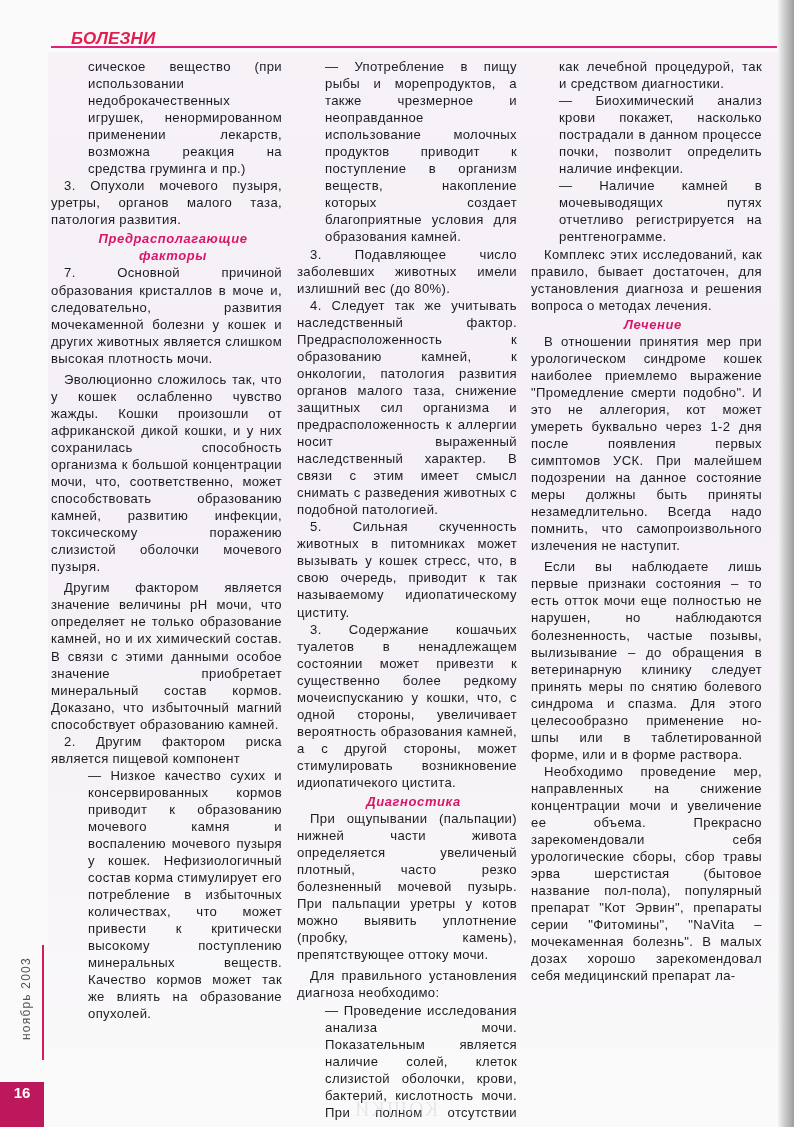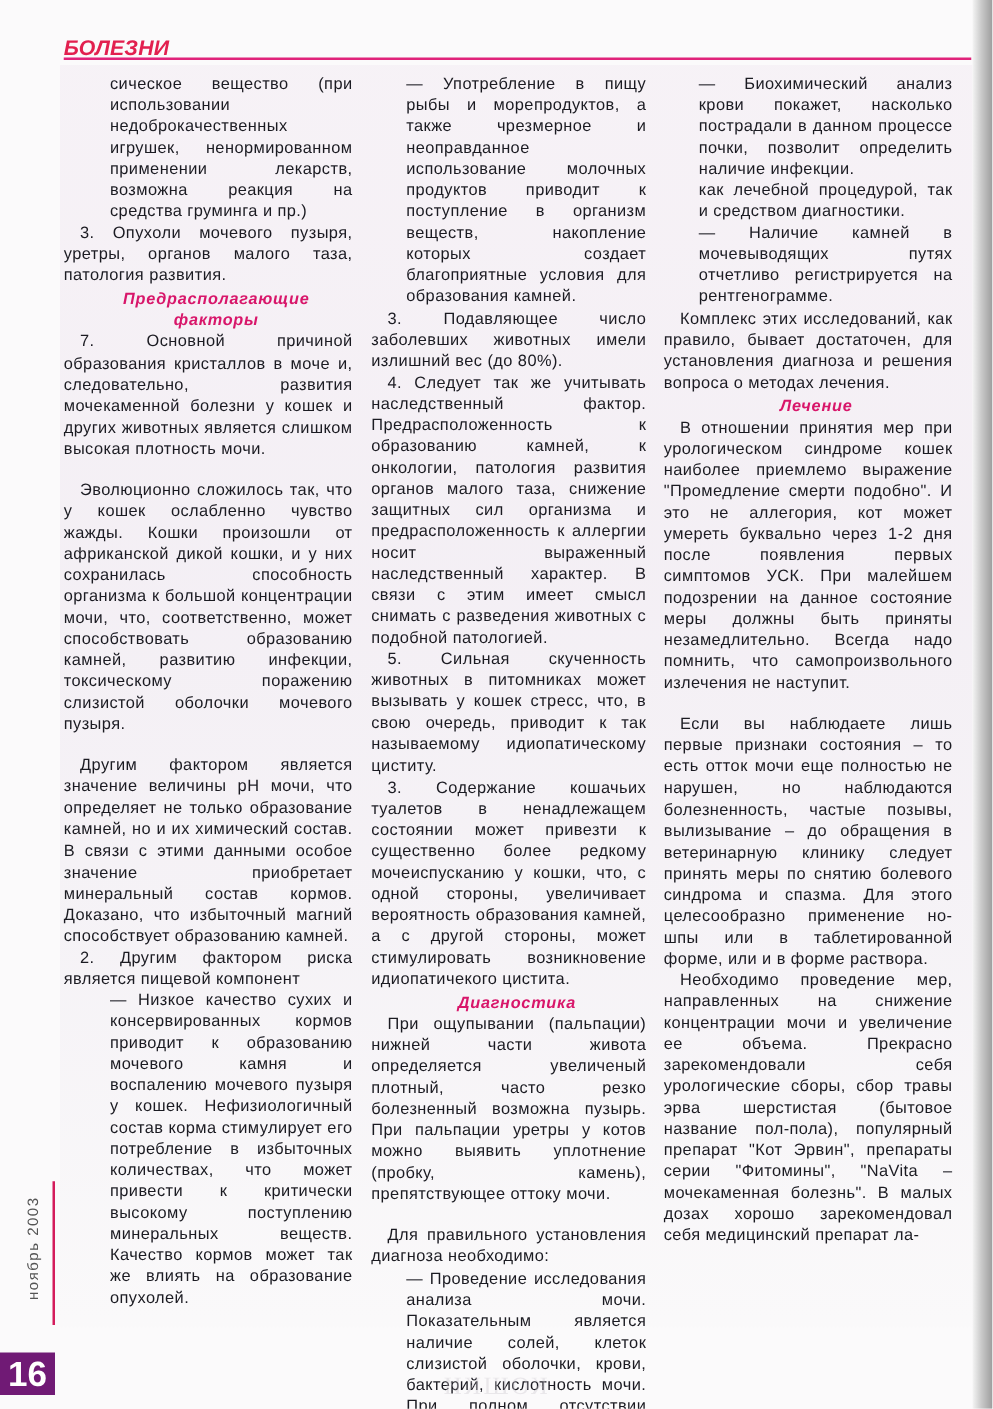--- a/index.html
+++ b/index.html
@@ -17,32 +17,32 @@
   }
   .gutter {
     position: absolute; right: 0; top: 0; width: 16px; height: 1127px;
     background: linear-gradient(90deg, #f4f4f4 0%, #c9c9c9 45%, #9d9d9d 100%);
   }
   .header {
     position: absolute; left: 51px; top: 30px; width: 726px; height: 16px;
     border-bottom: 2px solid #e0237a;
   }
   .header .title {
-    position: absolute; left: 0; top: -1px;
+    position: absolute; left: 20px; top: -1px;
     font-family: "Liberation Sans", sans-serif;
     font-weight: bold; font-style: italic; font-size: 17px; letter-spacing: 0.2px;
     color: #e2204f;
   }
   .col {
     position: absolute; top: 58px;
     font-size: 13.1px; line-height: 17.05px;
     text-align: justify; letter-spacing: 0.35px;
   }
   .col p { margin: 0; text-indent: 13px; }
-  .col p.sp { margin-top: 16px; }
+  .col p.sp { margin-top: 4px; }
   .col .indent { padding-left: 37px; }
   .col .indent p { text-indent: 0; }
   .col h3 {
     margin: 2px 0 0 13px; font-size: 13px; line-height: 17px;
     font-style: italic; font-weight: bold; color: #d8166a; letter-spacing: 0.6px;
     text-align: center;
   }
   .c1 { left: 51px; width: 231px; }
   .c2 { left: 297px; width: 220px; }
   .c3 { left: 531px; width: 231px; }
@@ -51,23 +51,23 @@
     background: #d41c5c;
   }
   .side-date {
     position: absolute; left: 26px; top: 1000px;
     transform: rotate(-90deg); transform-origin: center;
     font-size: 12px; letter-spacing: 1.2px; color: #555;
     white-space: nowrap; width: 0; height: 0;
   }
   .side-date span { position: absolute; left: -40px; top: -7px; }
   .pagenum {
-    position: absolute; left: 0; top: 1082px; width: 44px; height: 34px;
-    background: #701a75;
-    color: #fff; font-weight: bold; font-size: 28px;
+    position: absolute; left: 0; top: 1082px; width: 44px; height: 45px;
+    background: #be185d;
+    color: #fff; font-weight: bold; font-size: 15px;
     display: flex; align-items: flex-start; justify-content: center; padding-top: 2px;
     box-sizing: border-box;
   }
   .showthrough {
     position: absolute; left: 353px; top: 1098px;
     font-family: "Liberation Serif", serif; font-size: 20px; letter-spacing: 2px;
     color: #c9c4cc; opacity: 0.35; transform: scaleX(-1);
   }
 </style>
 </head>
@@ -98,32 +98,32 @@
 
   <div class="col c2">
     <div class="indent" style="padding-left:28px">
       <p>— Употребление в пищу рыбы и морепродуктов, а также чрезмерное и неоправданное использование молочных продуктов приводит к поступление в организм веществ, накопление которых создает благоприятные условия для образования камней.</p>
     </div>
     <p>3. Подавляющее число заболевших животных имели излишний вес (до 80%).</p>
     <p>4. Следует так же учитывать наследственный фактор. Предрасположенность к образованию камней, к онкологии, патология развития органов малого таза, снижение защитных сил организма и предрасположенность к аллергии носит выраженный наследственный характер. В связи с этим имеет смысл снимать с разведения животных с подобной патологией.</p>
     <p>5. Сильная скученность животных в питомниках может вызывать у кошек стресс, что, в свою очередь, приводит к так называемому идиопатическому циститу.</p>
     <p>3. Содержание кошачьих туалетов в ненадлежащем состоянии может привезти к существенно более редкому мочеиспусканию у кошки, что, с одной стороны, увеличивает вероятность образования камней, а с другой стороны, может стимулировать возникновение идиопатичекого цистита.</p>
     <h3>Диагностика</h3>
-    <p>При ощупывании (пальпации) нижней части живота определяется увеличеный плотный, часто резко болезненный возможна пузырь. При пальпации уретры у котов можно выявить уплотнение (пробку, камень), препятствующее оттоку мочи.</p>
+    <p>При ощупывании (пальпации) нижней части живота определяется увеличеный плотный, часто резко болезненный мочевой пузырь. При пальпации уретры у котов можно выявить уплотнение (пробку, камень), препятствующее оттоку мочи.</p>
     <p class="sp">Для правильного установления диагноза необходимо:</p>
     <div class="indent" style="padding-left:28px">
       <p>— Проведение исследования анализа мочи. Показательным является наличие солей, клеток слизистой оболочки, крови, бактерий, кислотность мочи. При полном отсутствии мочеиспускания анализ могут взять уже в ветеринарной клинике, непосредственно при проведении лечебных мероприятий.</p>
 
     </div>
   </div>
 
   <div class="col c3">
     <div class="indent" style="padding-left:28px">
+      <p>как лечебной процедурой, так и средством диагностики.</p>
       <p>— Биохимический анализ крови покажет, насколько пострадали в данном процессе почки, позволит определить наличие инфекции.</p>
-      <p>как лечебной процедурой, так и средством диагностики.</p>
       <p>— Наличие камней в мочевыводящих путях отчетливо регистрируется на рентгенограмме.</p>
     </div>
     <p>Комплекс этих исследований, как правило, бывает достаточен, для установления диагноза и решения вопроса о методах лечения.</p>
     <h3>Лечение</h3>
     <p>В отношении принятия мер при урологическом синдроме кошек наиболее приемлемо выражение "Промедление смерти подобно". И это не аллегория, кот может умереть буквально через 1-2 дня после появления первых симптомов УСК. При малейшем подозрении на данное состояние меры должны быть приняты незамедлительно. Всегда надо помнить, что самопроизвольного излечения не наступит.</p>
     <p class="sp">Если вы наблюдаете лишь первые признаки состояния – то есть отток мочи еще полностью не нарушен, но наблюдаются болезненность, частые позывы, вылизывание – до обращения в ветеринарную клинику следует принять меры по снятию болевого синдрома и спазма. Для этого целесообразно применение но-шпы или в таблетированной форме, или и в форме раствора.</p>
     <p>Необходимо проведение мер, направленных на снижение концентрации мочи и увеличение ее объема. Прекрасно зарекомендовали себя урологические сборы, сбор травы эрва шерстистая (бытовое название пол-пола), популярный препарат "Кот Эрвин", препараты серии "Фитомины", "NaVita – мочекаменная болезнь". В малых дозах хорошо зарекомендовал себя медицинский препарат ла-</p>
   </div>
 
   <div class="side-line"></div>

